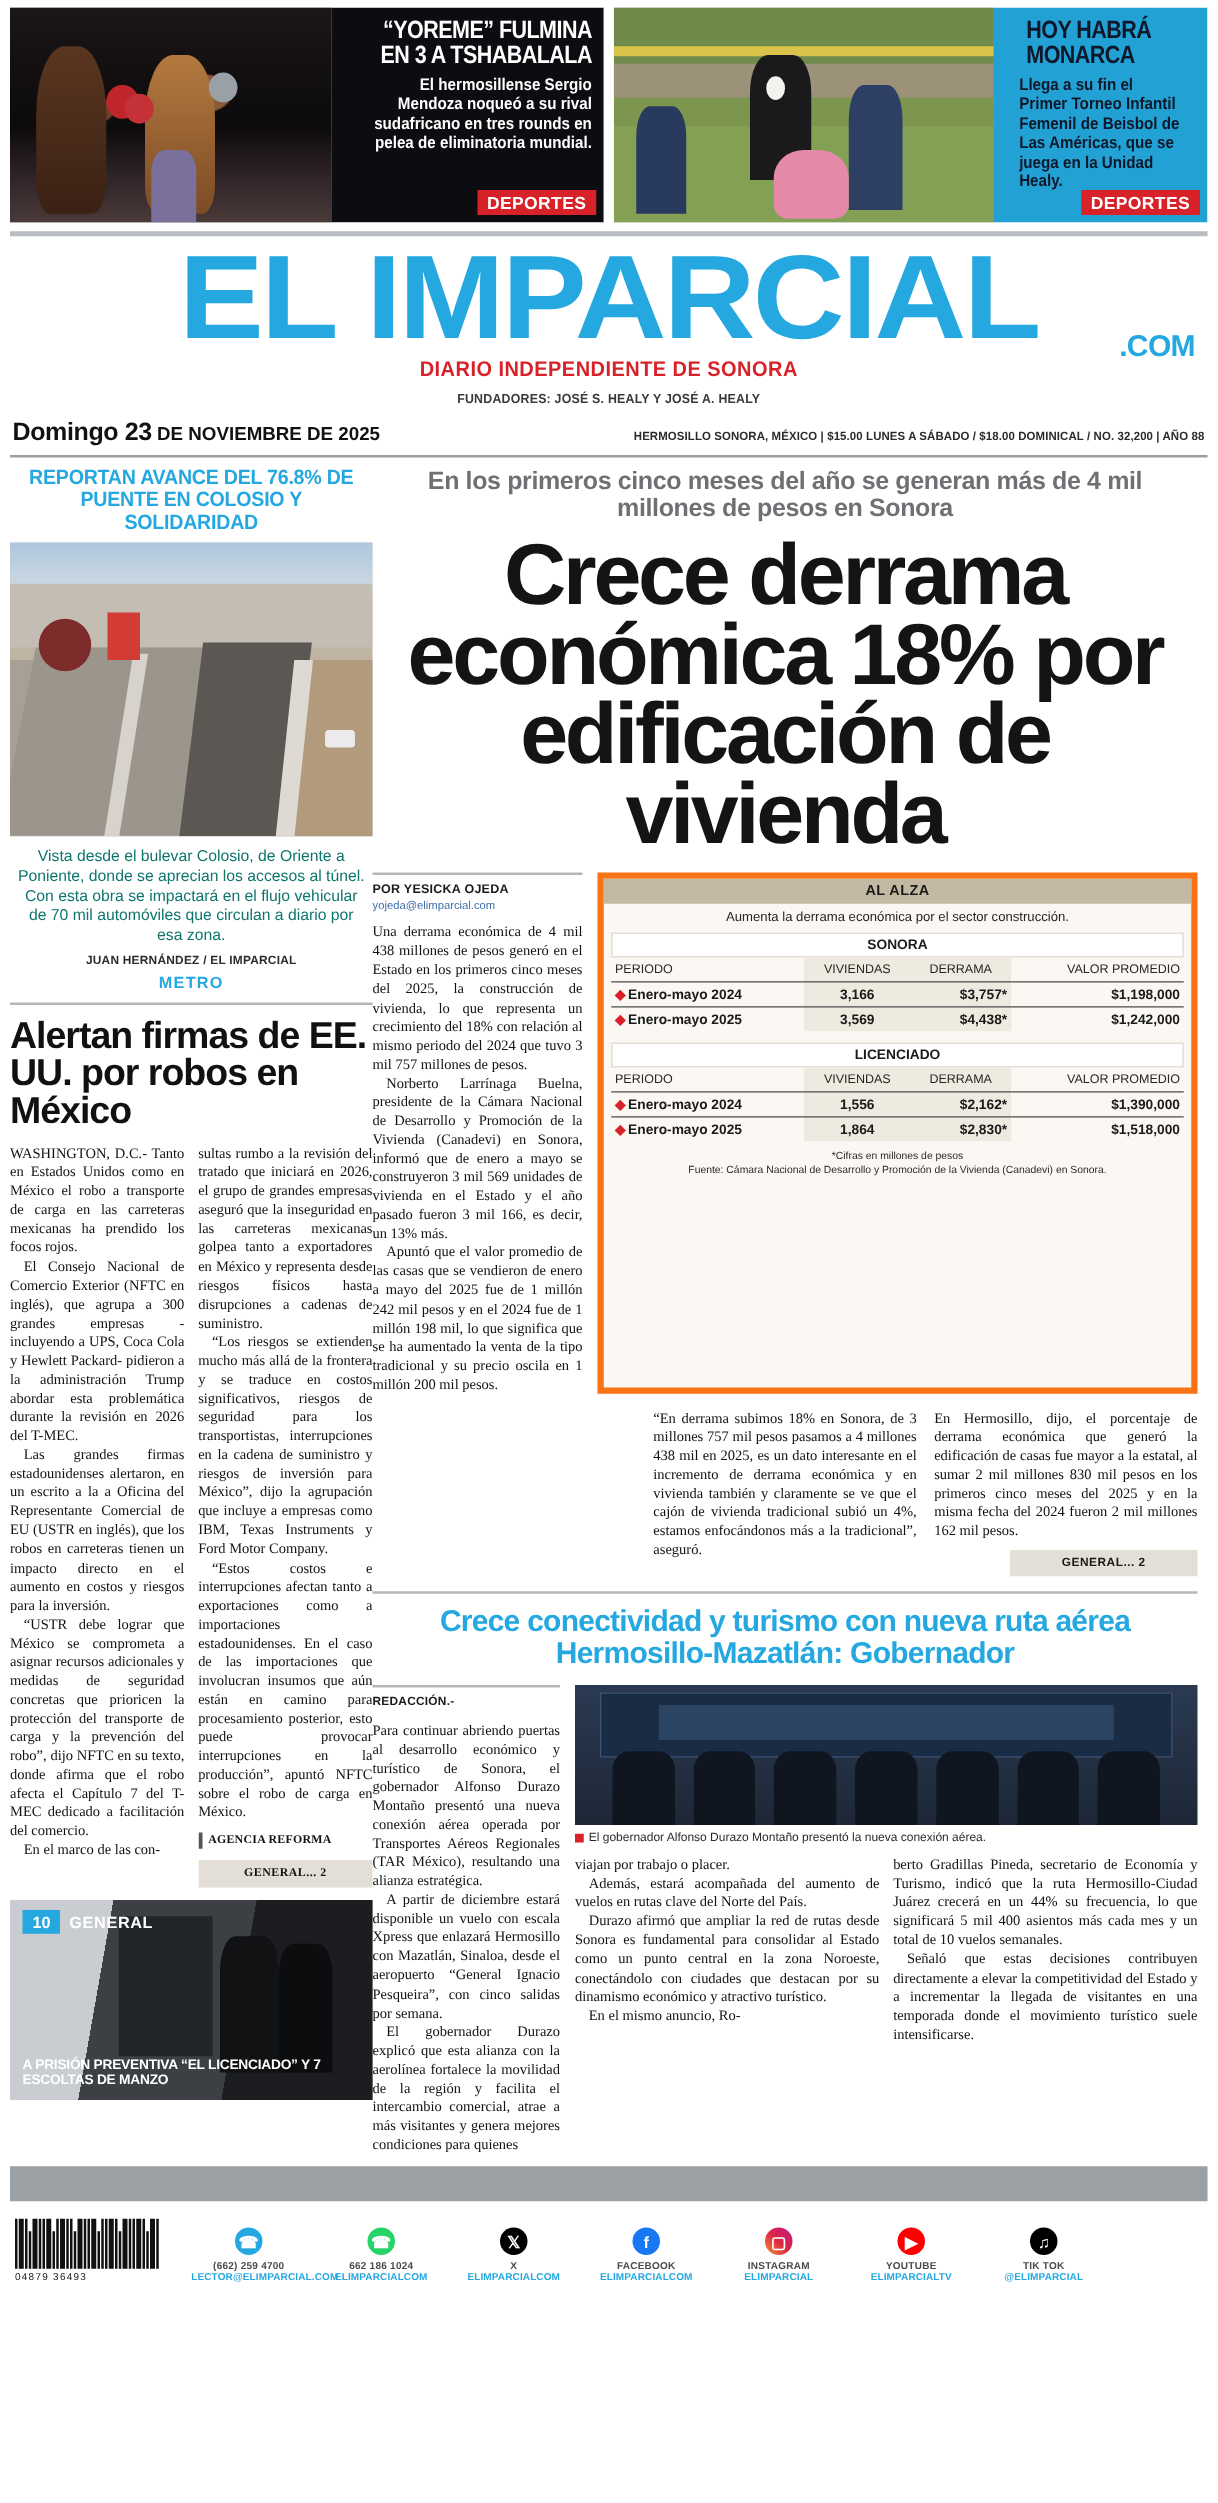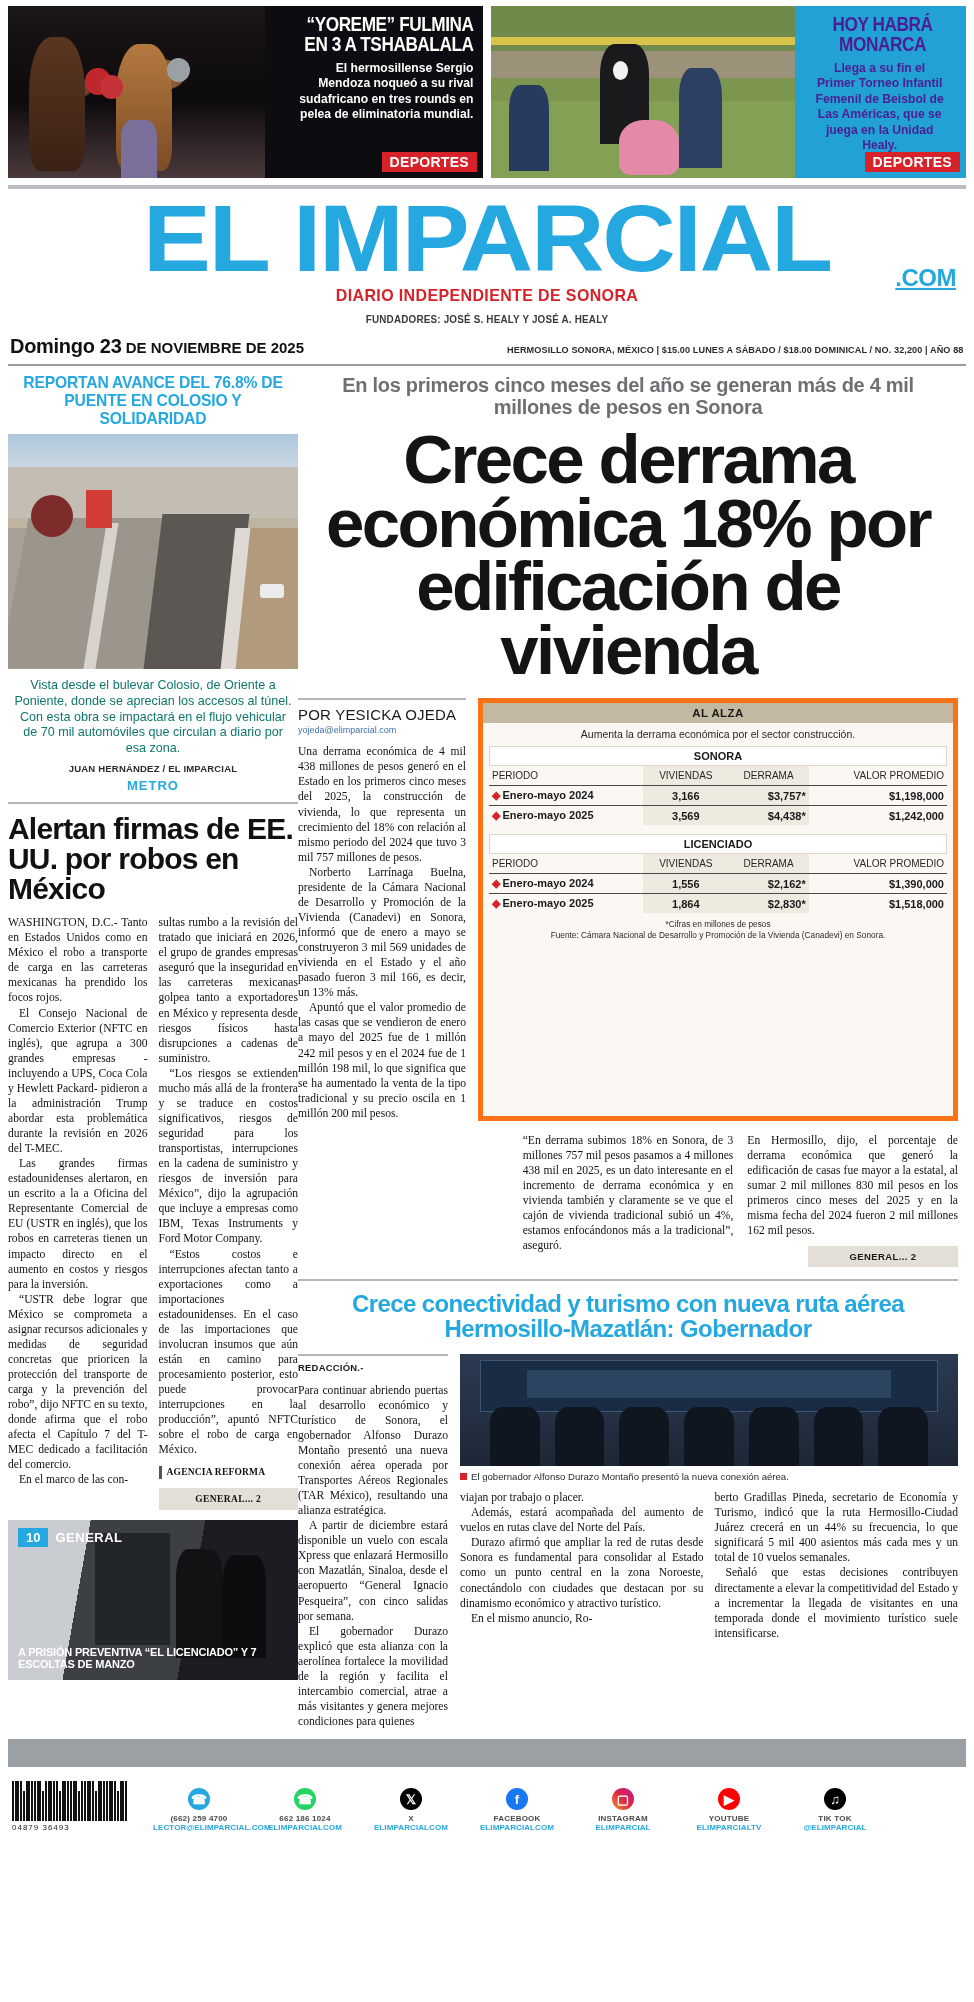--- a/index.html
+++ b/index.html
@@ -13,21 +13,21 @@
   }
   .page { width: 974px; height: 2002px; position: relative; padding: 0 8px; }
 
   
   .promo-strip { display: flex; gap: 8px; height: 178px; padding-top: 6px; }
   .promo { flex: 1; position: relative; overflow: hidden; display: flex; }
   .promo-photo { position: relative; overflow: hidden; }
   .promo1 .promo-photo { width: 54%; background: #141014; }
   .promo1 .promo-text { width: 46%; background: #0d0c10; padding: 8px 10px 0 6px; color: #fff; text-align: right; }
   .promo2 .promo-photo { width: 64%; background: #6e7b4a; }
-  .promo2 .promo-text { width: 36%; background: #22a2d4; padding: 8px 22px 0 6px; color: #4c1d95; text-align: center; }
+  .promo2 .promo-text { width: 36%; background: #22a2d4; padding: 8px 22px 0 6px; color: #0f172a; text-align: left; }
   .promo-hd {
     font-weight: bold; font-size: 20px; line-height: 1.0; letter-spacing: -0.5px;
     text-transform: uppercase; font-stretch: condensed;
     transform: scaleX(0.86); transform-origin: right top;
   }
   .promo-sub {
     font-size: 13.5px; line-height: 1.14; font-weight: bold; margin-top: 6px;
     transform: scaleX(0.9); transform-origin: right top;
   }
   .deportes-tag {
@@ -64,21 +64,21 @@
   .rule-thick { height: 4px; background: #b9bcc0; margin: 7px 0 0; }
   .masthead { text-align: center; padding: 6px 0 0; position: relative; }
   .logo-wrap { position: relative; display: block; }
   .logo {
     font-size: 95px; font-weight: bold; color: #25a8e0; letter-spacing: -2px;
     line-height: 0.92; font-stretch: condensed; transform: scaleX(1.07);
     transform-origin: center; display: block; white-space: nowrap;
   }
   .dotcom {
     position: absolute; right: 10px; bottom: -10px;
-    font-size: 24px; font-weight: bold; color: #25a8e0; letter-spacing: -0.5px; text-decoration: underline;
+    font-size: 24px; font-weight: bold; color: #25a8e0; letter-spacing: -0.5px;
   }
   .tagline {
     color: #d7222a; font-weight: bold; font-size: 17px; letter-spacing: 0.4px;
     margin-top: 4px; transform: scaleX(0.94);
   }
   .founders {
     color: #3a3a3a; font-weight: bold; font-size: 10.5px; letter-spacing: 0.2px;
     margin-top: 7px; transform: scaleX(0.94);
   }
   .dateline { display: flex; align-items: baseline; margin-top: 10px; padding: 0 2px; }
@@ -148,21 +148,21 @@
     color: #6f7073; font-size: 20px; font-weight: bold; line-height: 1.1;
     text-align: center; letter-spacing: -0.3px; padding: 0 16px;
   }
   .main-head {
     font-size: 69px; font-weight: bold; line-height: 0.92; text-align: center;
     letter-spacing: -2.6px; margin-top: 10px; color: #141414;
   }
   .right-body { display: flex; gap: 12px; margin-top: 16px; }
   .rb-col { width: 168px; }
   .byline-rule { height: 2px; background: #b4b7ba; margin-bottom: 6px; }
-  .byline { font-size: 15px; font-weight: normal; letter-spacing: 0.2px; }
+  .byline { font-size: 10px; font-weight: bold; letter-spacing: 0.2px; }
   .byline-mail { font-size: 9px; color: #3f6fa8; margin-top: 2px; }
 
   
   .table-box { flex: 1; border: 5px solid #f97316; background: #fbf8f3; }
   .tb-title { background: #c3b9a3; text-align: center; font-weight: bold; font-size: 11.5px; padding: 4px 0; letter-spacing: 0.4px; }
   .tb-sub { text-align: center; font-size: 10.5px; padding: 5px 6px 3px; color: #262626; }
   .tb-region { background: #fff; border: 1px solid #ddd7cb; text-align: center; font-weight: bold; font-size: 11px; padding: 3px 0; margin: 3px 6px 0; }
   table.dt { width: calc(100% - 12px); margin: 0 6px; border-collapse: collapse; font-size: 10.5px; }
   table.dt th { font-weight: normal; color: #262626; padding: 4px 3px; vertical-align: bottom; font-size: 10px; }
   table.dt th.c2, table.dt th.c3 { background: #efeae0; text-align: center; }

